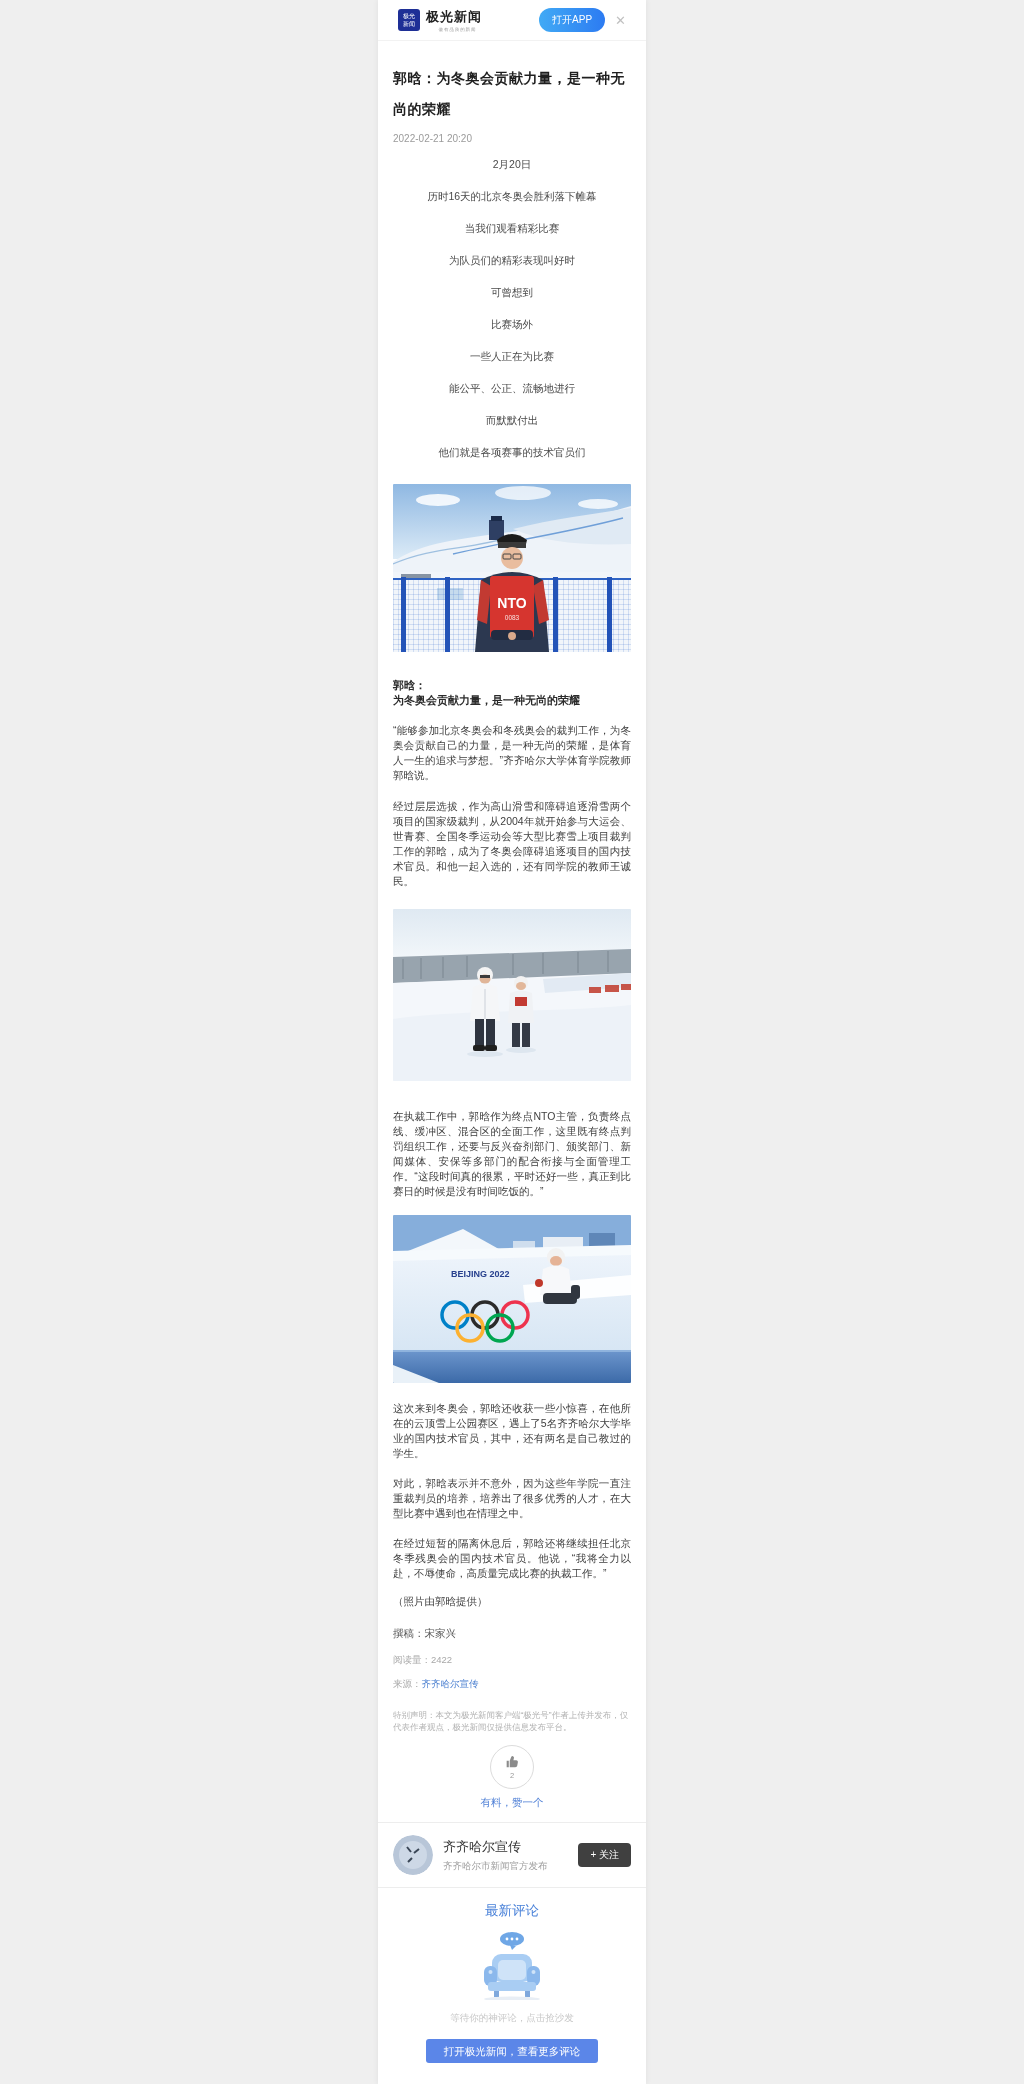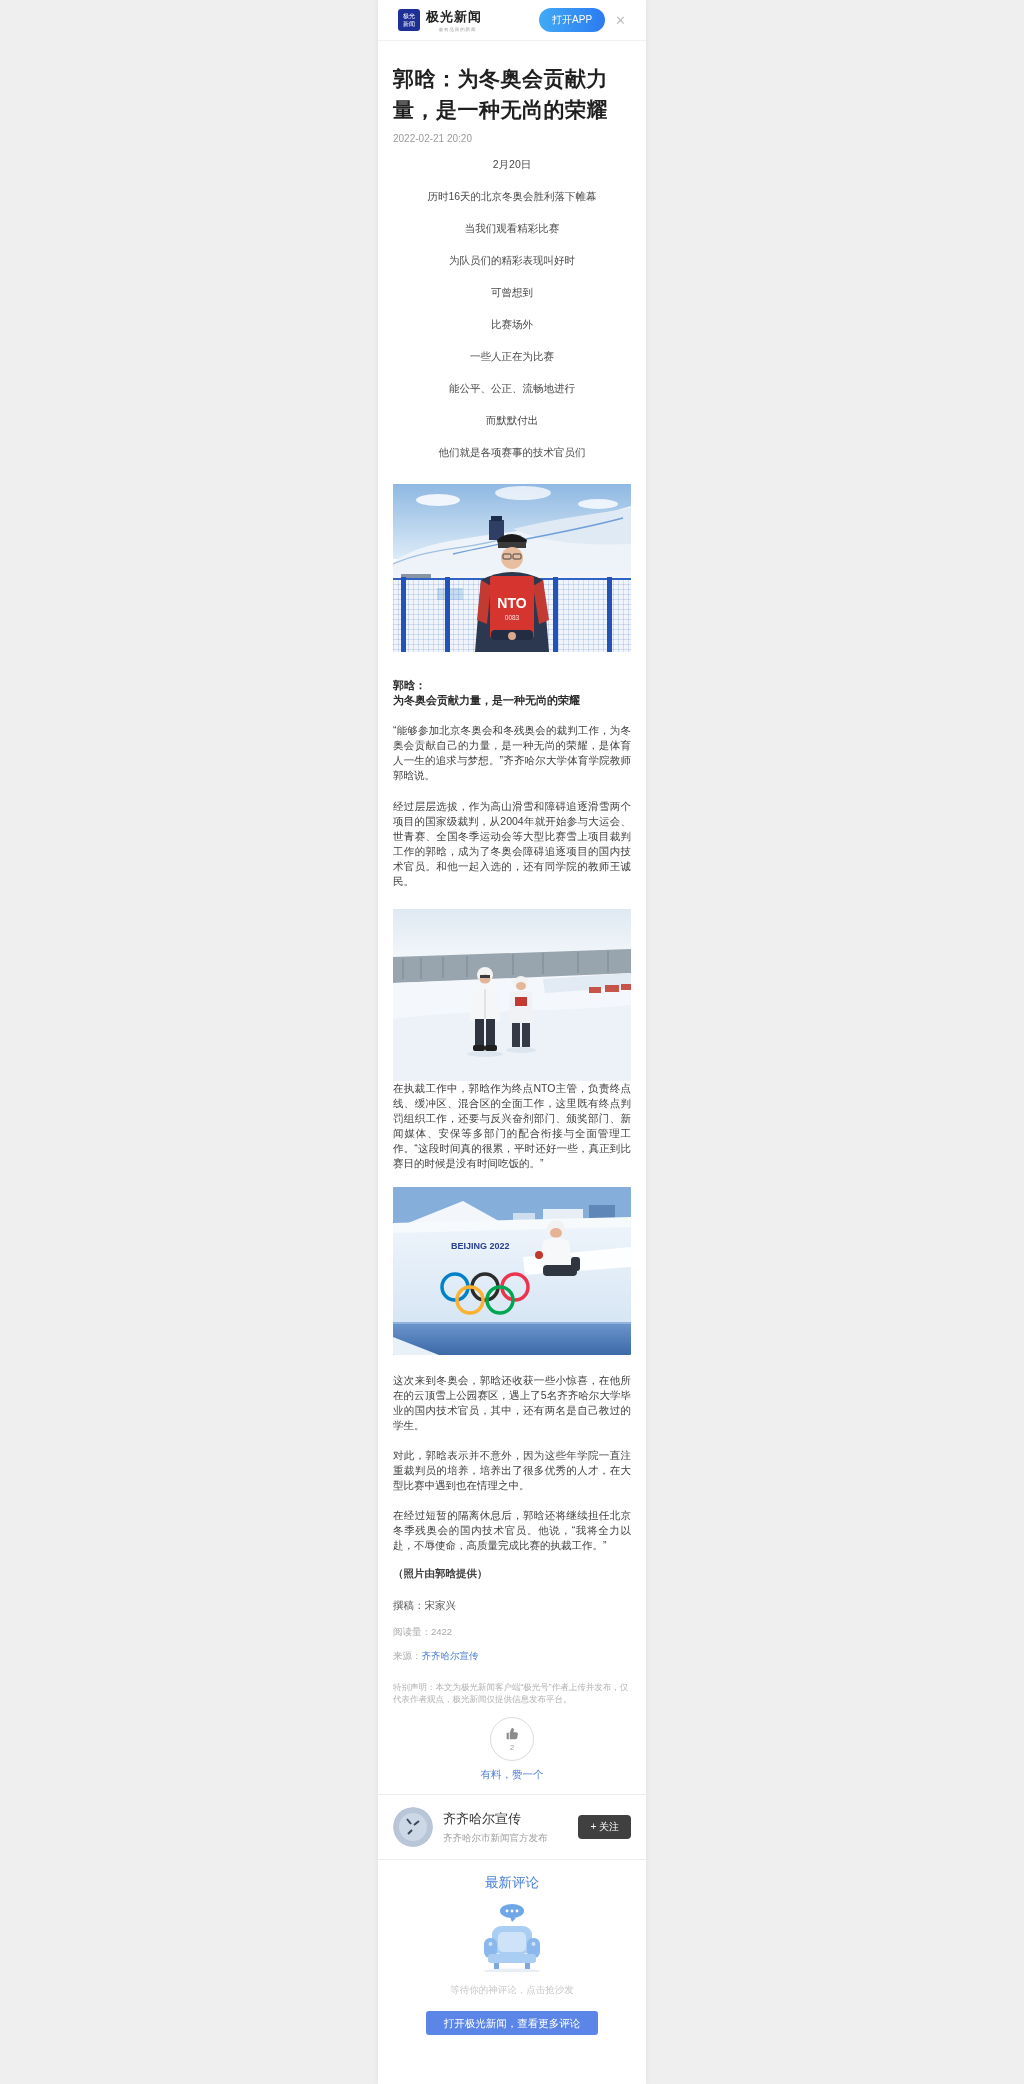--- a/index.html
+++ b/index.html
@@ -24,36 +24,36 @@
                font-size:13px; color:#222; letter-spacing:1px; }
   .hdr-slogan { font-size:5px; color:#9a9a9a; text-align:right; letter-spacing:1px;
                 transform:scale(.9); transform-origin:left top; }
   .hdr-spacer { flex:1; }
   .btn-openapp { background:linear-gradient(90deg,#41aaf5,#2c7bf2); color:#fff;
                  font-size:10px; padding:5px 13px; border-radius:13px; border:none;
                  cursor:pointer; flex:0 0 auto; }
   .close-x { color:#c0c0c0; font-size:13px; margin-left:10px; cursor:pointer; flex:0 0 auto; }
   
   .art { padding:0 15px; }
-  .title { margin-top:22px; font-size:21px; line-height:31px; font-weight:bold;
+  .title { margin-top:22px; font-size:14px; line-height:31px; font-weight:bold;
            color:#1f1f1f; letter-spacing:.5px; }
   .date { margin-top:8px; font-size:10px; color:#9b9b9b; }
   .intro { margin-top:14px; text-align:center; }
   .intro-line { font-size:10.5px; line-height:12px; color:#4a4a4a; margin-bottom:20px; }
   .photo { display:block; width:238px; border-radius:1px; }
   .photo-1 { margin-top:26px; }
   .photo-2 { margin-top:20px; }
   .photo-3 { margin-top:16px; }
   .sub { font-size:11px; font-weight:bold; color:#2b2b2b; line-height:15px; }
   .sub-1 { margin-top:26px; }
   .sub-2 { margin-top:0; }
   .para { font-size:10.5px; line-height:15px; color:#3f3f3f; text-align:justify; }
-  .p1 { margin-top:15px; } .p2 { margin-top:16px; } .p3 { margin-top:0; }
+  .p1 { margin-top:15px; } .p2 { margin-top:16px; } .p3 { margin-top:28px; }
   .p4 { margin-top:18px; } .p5 { margin-top:15px; } .p6 { margin-top:15px; }
-  .credit { margin-top:14px; font-size:10.5px; color:#3f3f3f;font-weight:bold; }
+  .credit { margin-top:14px; font-size:10.5px; color:#3f3f3f; }
   .byline { margin-top:18px; font-size:10.5px; color:#555; }
   .meta { margin-top:13px; font-size:9.5px; color:#a8a8a8; }
   .src { margin-top:11px; font-size:9.5px; color:#a8a8a8; }
   .src-link { color:#4a7fd0; cursor:pointer; text-decoration:none; }
   .disclaimer { margin-top:18px; font-size:8.5px; line-height:12px; color:#b3b3b3; }
   
   .like-wrap { margin-top:12px; text-align:center; }
   .like-circle { width:44px; height:44px; border:1px solid #dcdcdc; border-radius:50%;
                  margin:0 auto; display:flex; flex-direction:column; align-items:center;
                  justify-content:center; cursor:pointer; background:#fff; }

